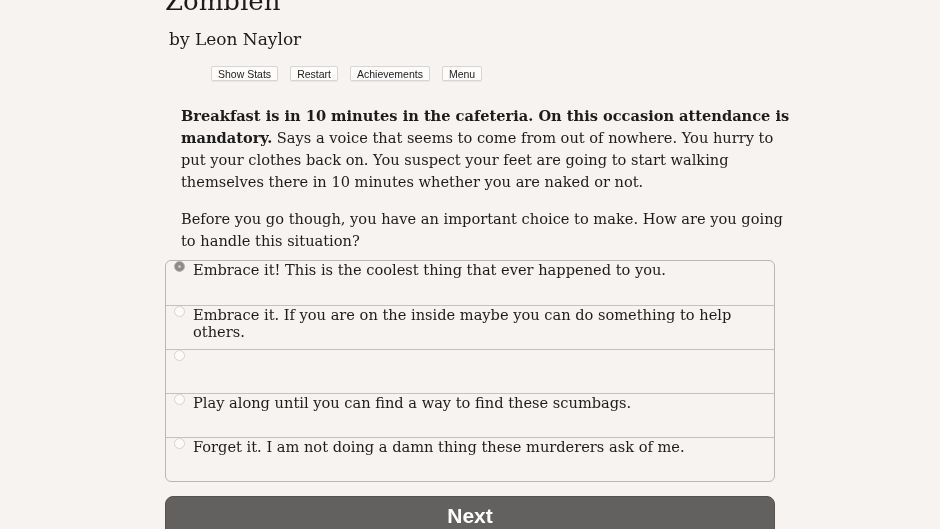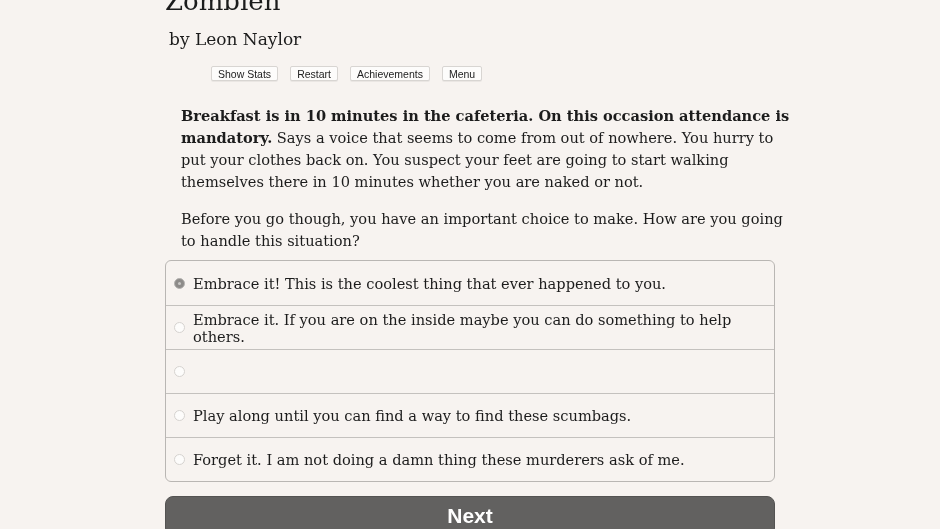--- a/index.html
+++ b/index.html
@@ -88,21 +88,21 @@
       top: 260px;
       width: 608px;
       border: 1px solid #b9b6b3;
       border-radius: 6px;
       background: #f7f3f0;
       overflow: hidden;
     }
     .choice {
       height: 43px;
       display: flex;
-      align-items: center;
+      align-items: flex-start;
       border-top: 1px solid #c4c1be;
       padding-left: 8px;
       font-size: 14.6px;
       cursor: pointer;
     }
     .choice:first-child { border-top: none; height: 44px; }
     .radio {
       width: 11px;
       height: 11px;
       border-radius: 50%;

